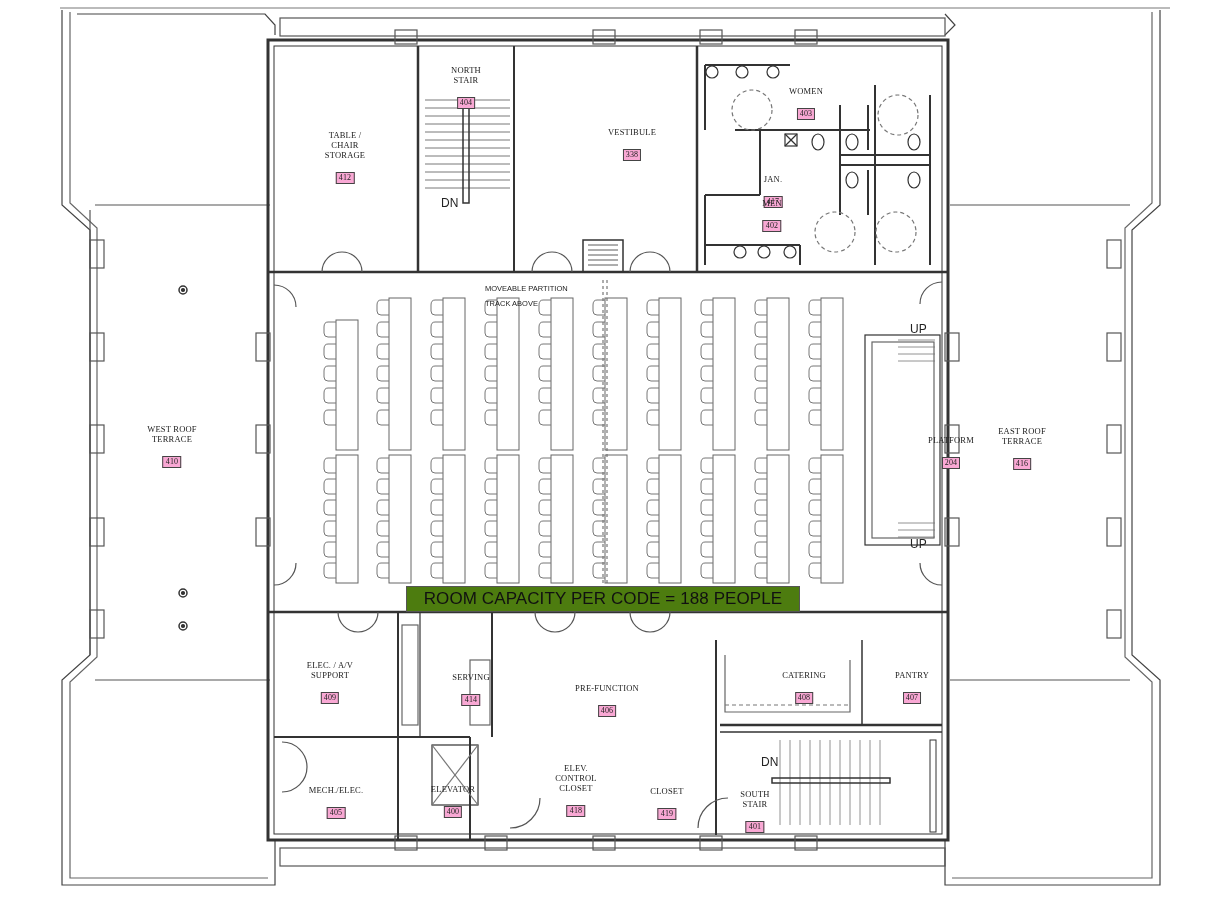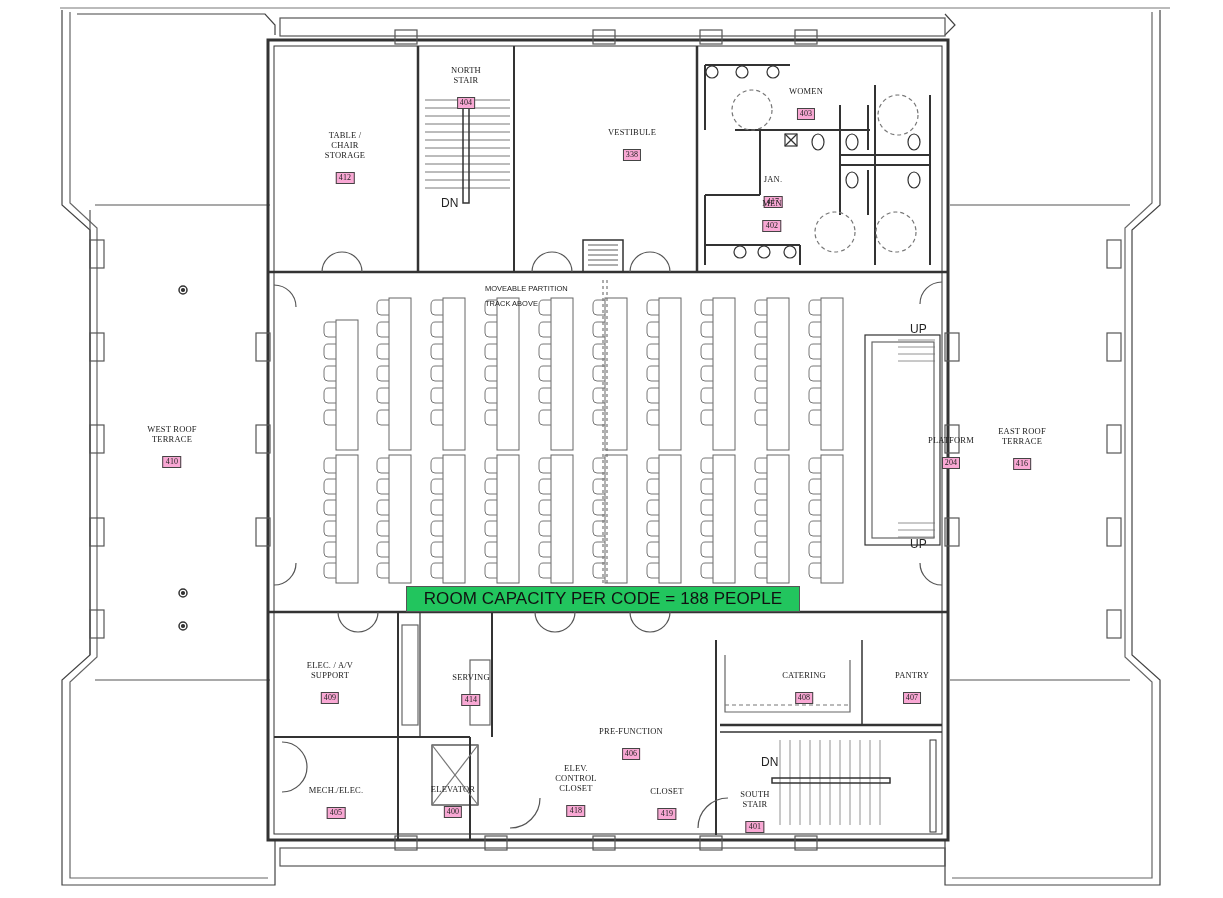--- a/index.html
+++ b/index.html
@@ -4,21 +4,21 @@
 <style>
   html, body { margin:0; padding:0; background:#ffffff; }
   body { width:1223px; height:898px; position:relative; overflow:hidden;
          font-family: "Liberation Sans", sans-serif; color:#222; }
   .plan { position:absolute; left:0; top:0; width:1223px; height:898px; }
   svg { position:absolute; left:0; top:0; }
   .lbl { position:absolute; text-align:center; font-family:Liberation Serif, serif;
          font-size:8.5px; line-height:10px; color:#222; letter-spacing:0.2px; transform:translateX(-50%); white-space:pre-line; }
   .num { display:inline-block; border:1px solid #444; padding:0 2px; margin-top:2px; font-size:8px; line-height:10px; background:#f9a8d4; }
   .cap { position:absolute; left:406px; top:586px; width:392px; height:24px; border:1px solid #555;
-         background:#22c55e; font-size:17px; line-height:24px; text-align:center; color:#111; letter-spacing:0.1px; }
+         background:#4d7c0f; font-size:17px; line-height:24px; text-align:center; color:#111; letter-spacing:0.1px; }
   .note { position:absolute; font-size:7.5px; line-height:15px; color:#222; }
   .small { position:absolute; font-size:12px; color:#222; }
 </style>
 </head>
 <body>
 
 <div class="plan">
 <svg width="1223" height="898" viewBox="0 0 1223 898" fill="none" stroke="#333" stroke-width="1.2">
 
   <line x1="60" y1="8" x2="1170" y2="8" stroke="#bbb" stroke-width="2"></line>
@@ -412,21 +412,21 @@
 </div>
 <div class="lbl" style="left:330px;top:650px;">
   <span>ELEC. / A/V
 SUPPORT</span><br>
   <span class="num">409</span>
 </div>
 <div class="lbl" style="left:471px;top:662px;">
   <span>SERVING</span><br>
   <span class="num">414</span>
 </div>
-<div class="lbl" style="left:607px;top:716px;margin-left:24px;">
+<div class="lbl" style="left:607px;top:673px;">
   <span>PRE-FUNCTION</span><br>
   <span class="num">406</span>
 </div>
 <div class="lbl" style="left:804px;top:660px;">
   <span>CATERING</span><br>
   <span class="num">408</span>
 </div>
 <div class="lbl" style="left:912px;top:660px;">
   <span>PANTRY</span><br>
   <span class="num">407</span>

